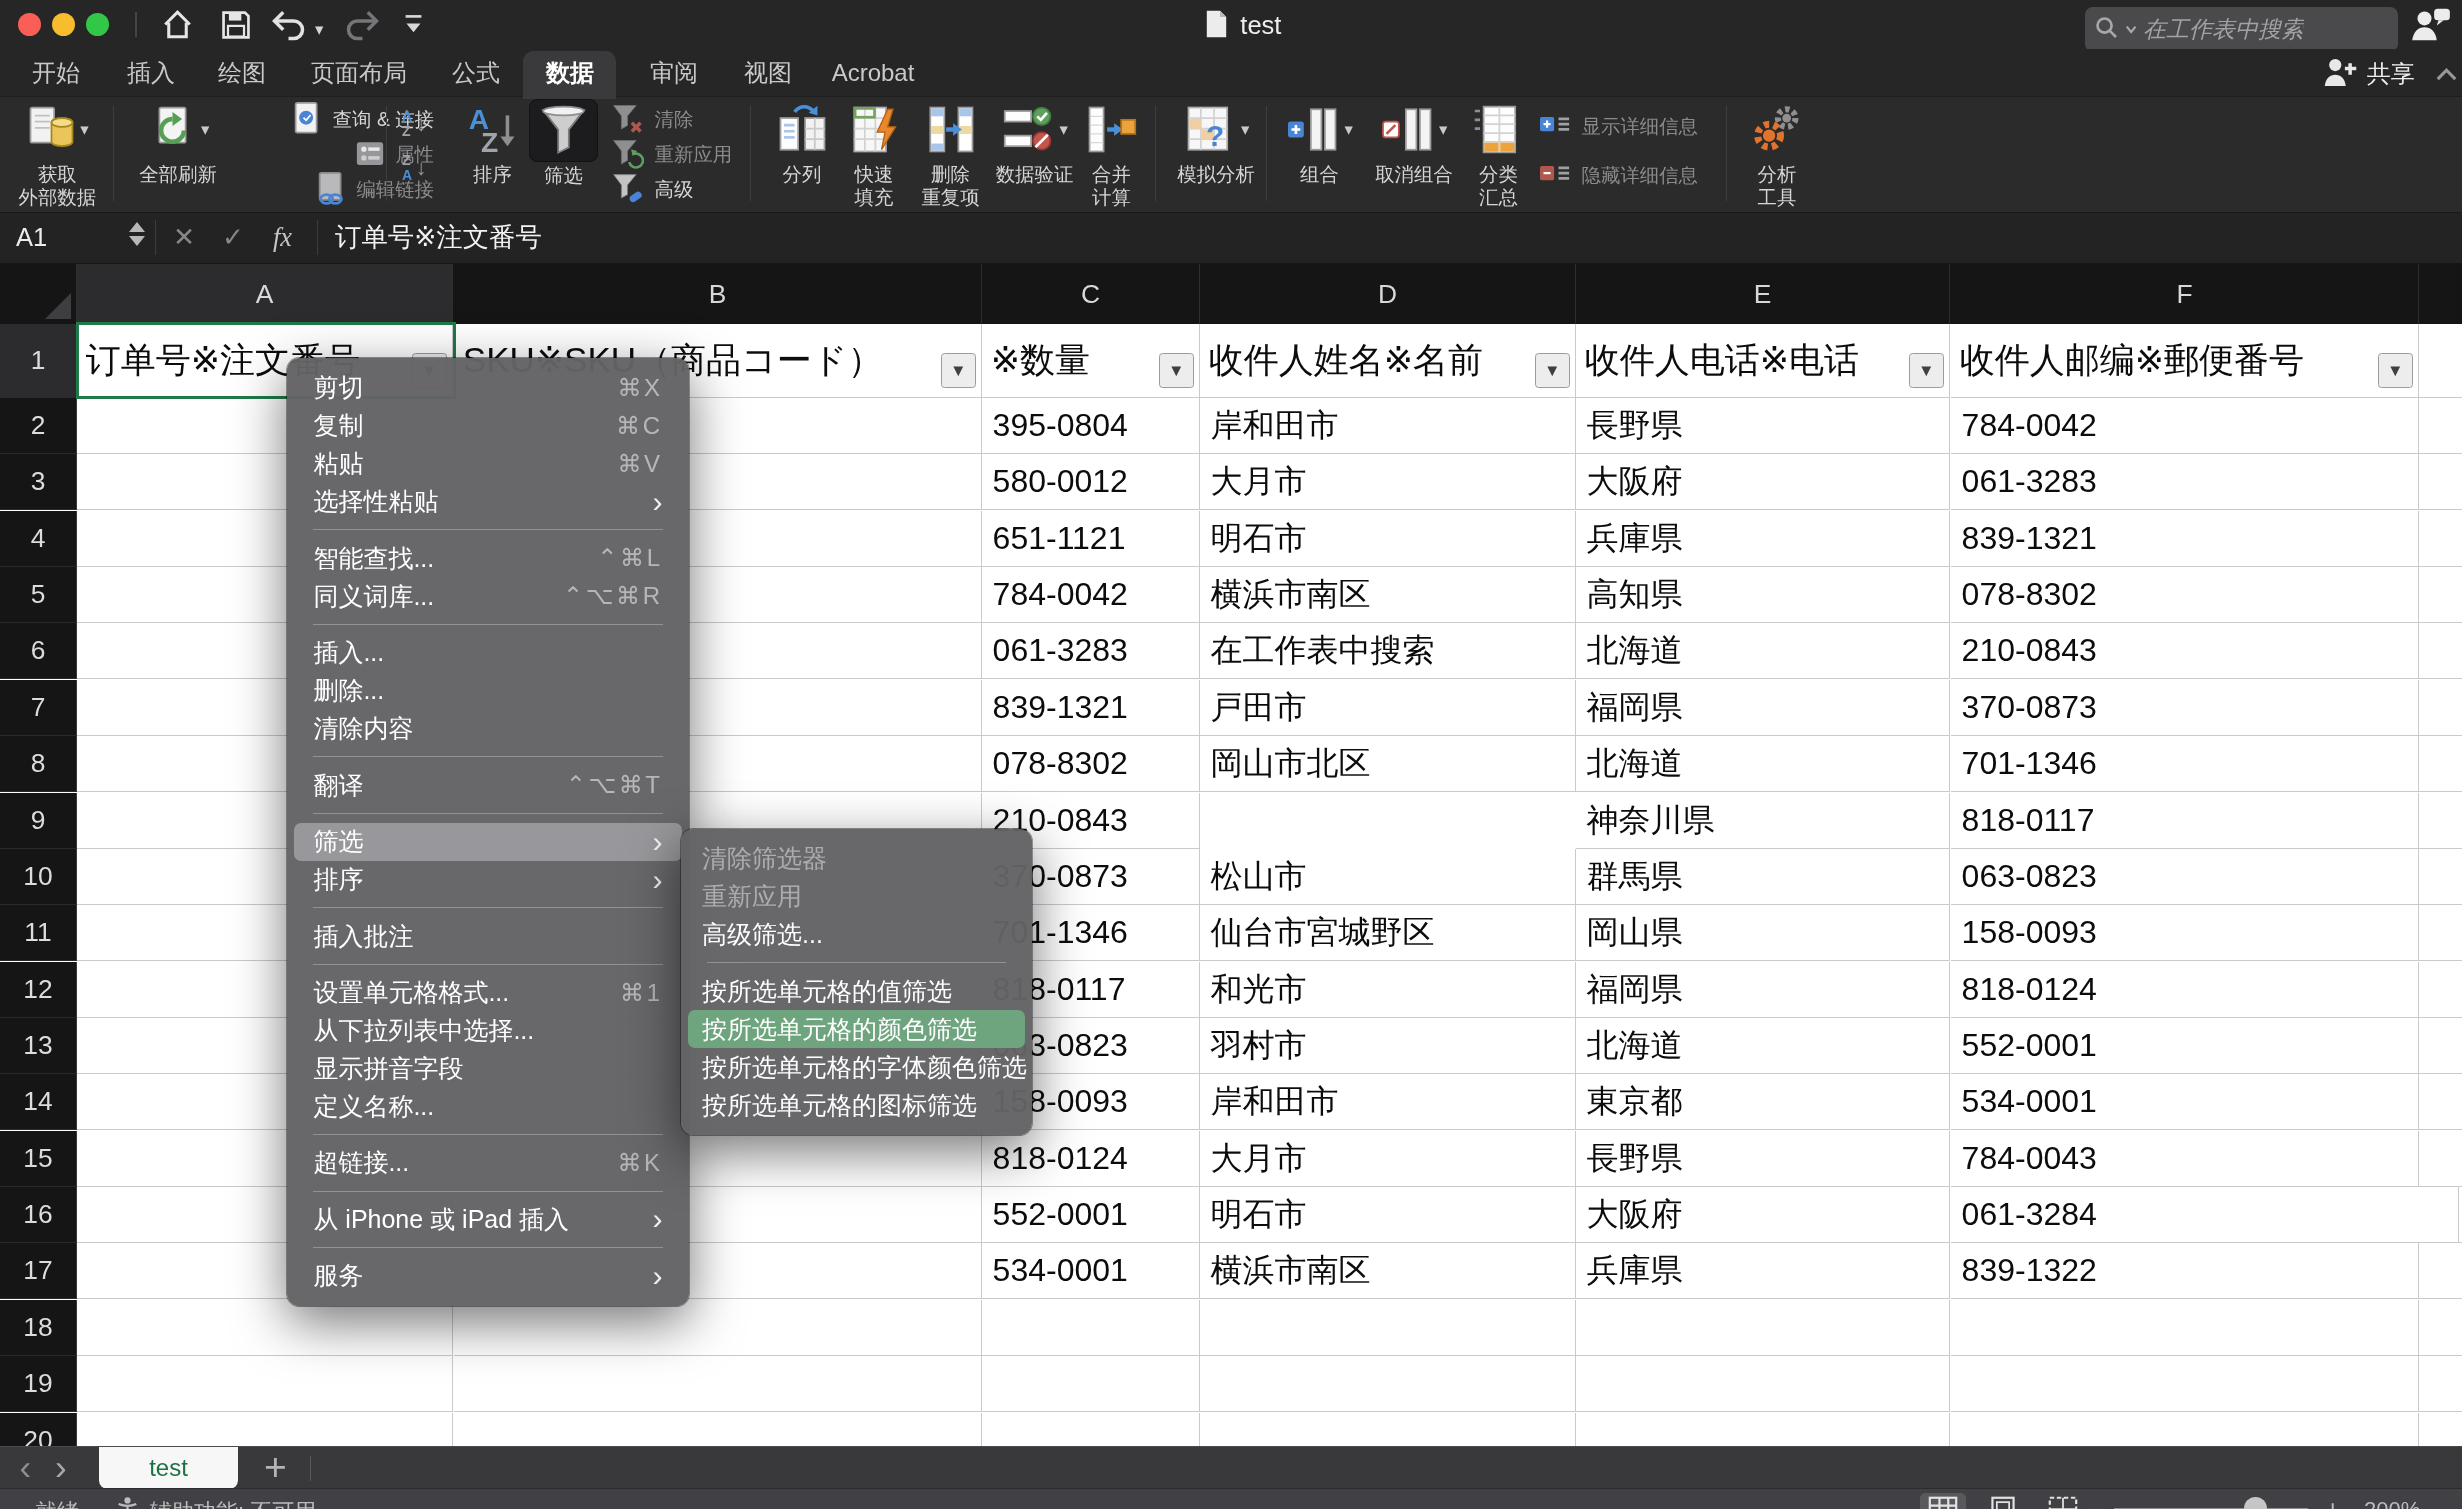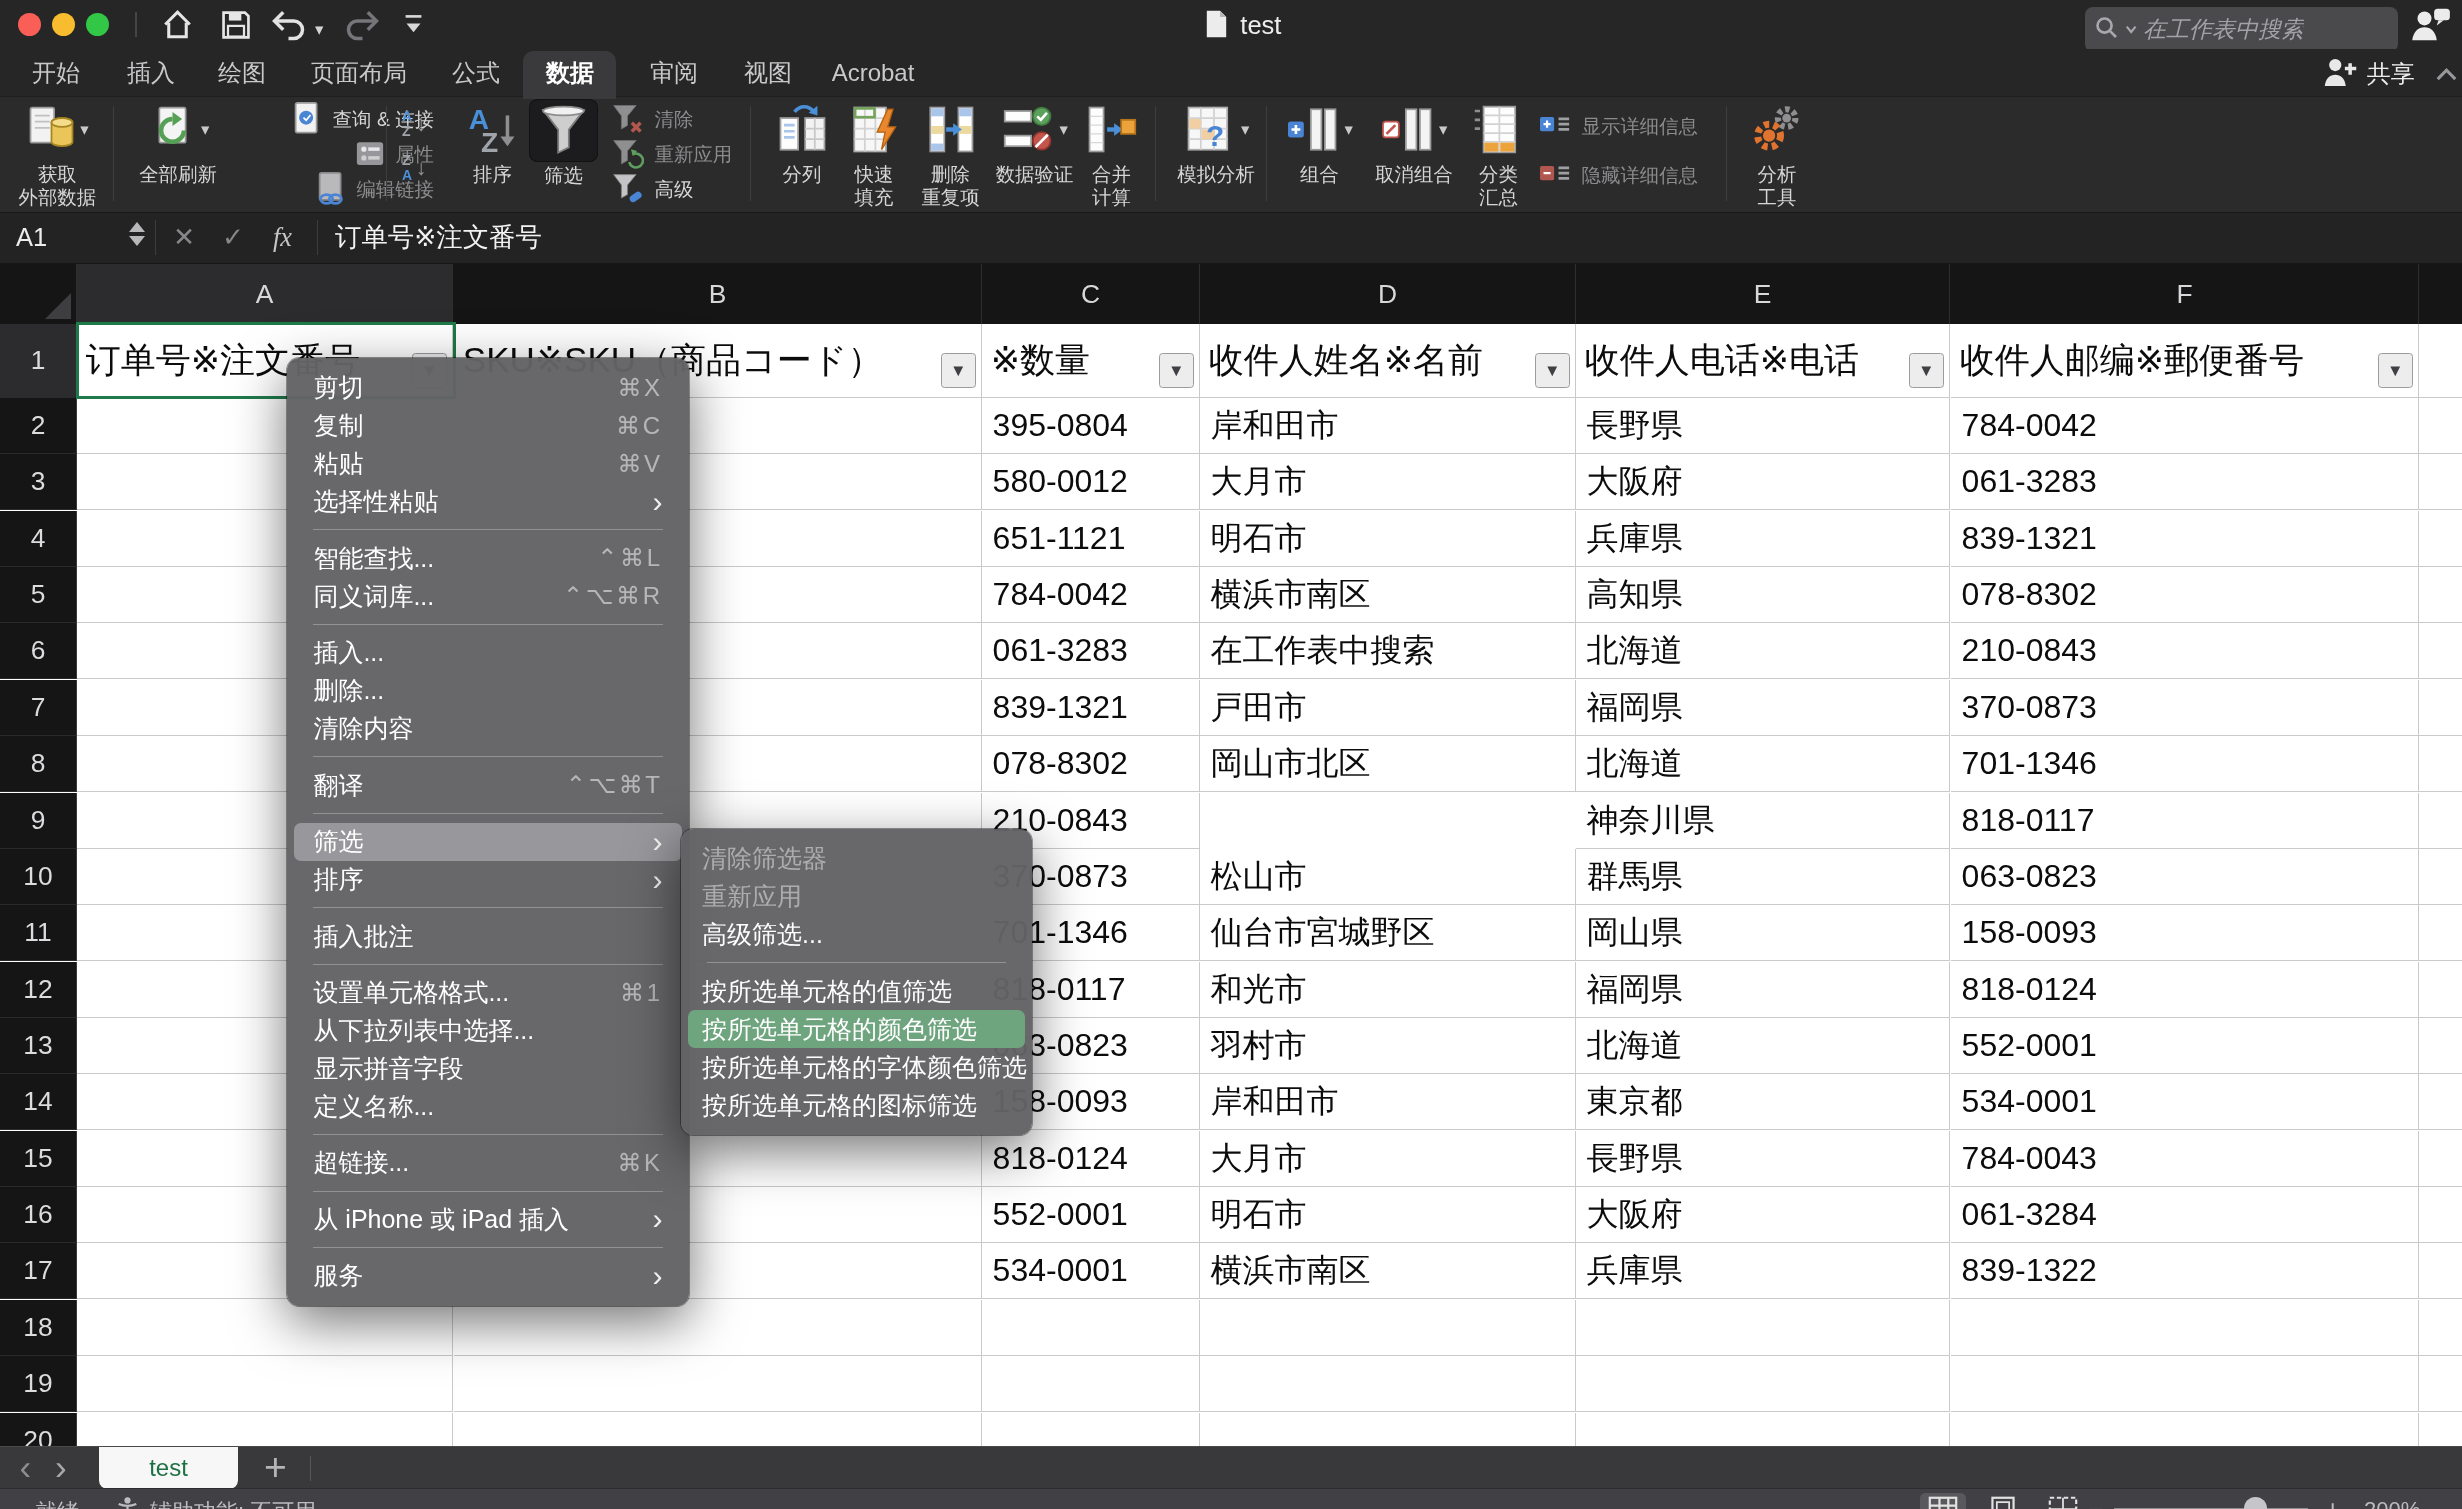--- a/index.html
+++ b/index.html
@@ -782,21 +782,21 @@
         <div class="gcell data" style="left: 454px; width: 528px;"></div>
         <div class="gcell data" style="left: 982px; width: 218px;">
           <span>552-0001</span>
         </div>
         <div class="gcell data" style="left: 1200px; width: 376px;">
           <span>明石市</span>
         </div>
         <div class="gcell data" style="left: 1576px; width: 374px;">
           <span>大阪府</span>
         </div>
-        <div class="gcell data" style="left: 1951px; width: 468px;">
+        <div class="gcell data" style="left: 1951px; width: 508px;">
           <span>061-3284</span>
         </div>
         <div class="sliver" style="left: 2418px; width: 44px;"></div>
       </div>
       <div class="grow" style="top: 919px; height: 56px;">
         <div class="rnum">17</div>
         <div class="gcell data" style="left: 77px; width: 376px;"></div>
         <div class="gcell data" style="left: 454px; width: 528px;"></div>
         <div class="gcell data" style="left: 982px; width: 218px;">
           <span>534-0001</span>

